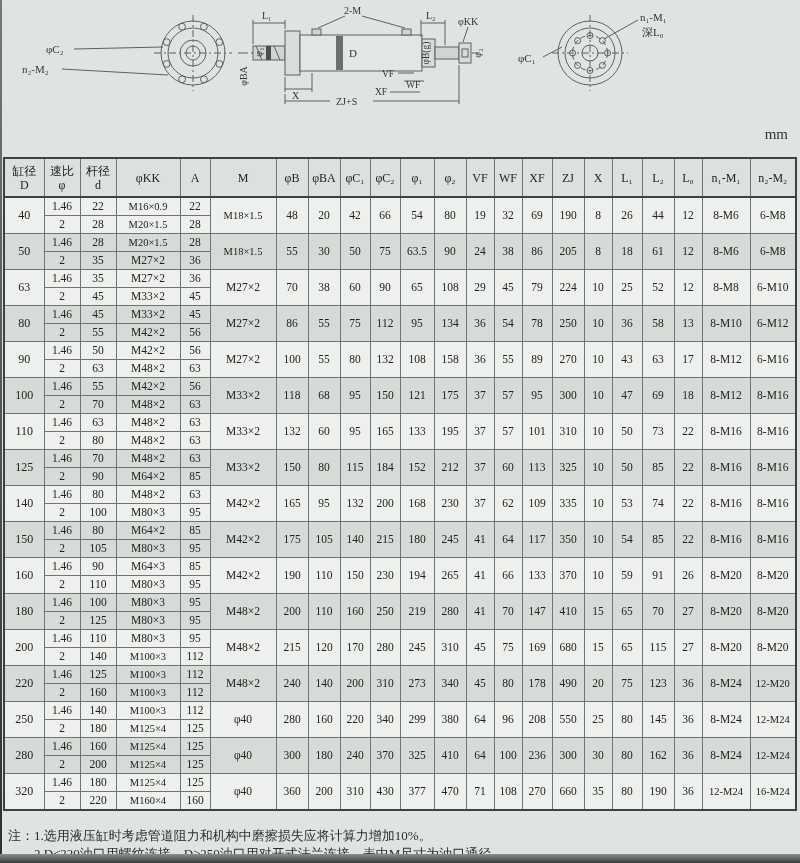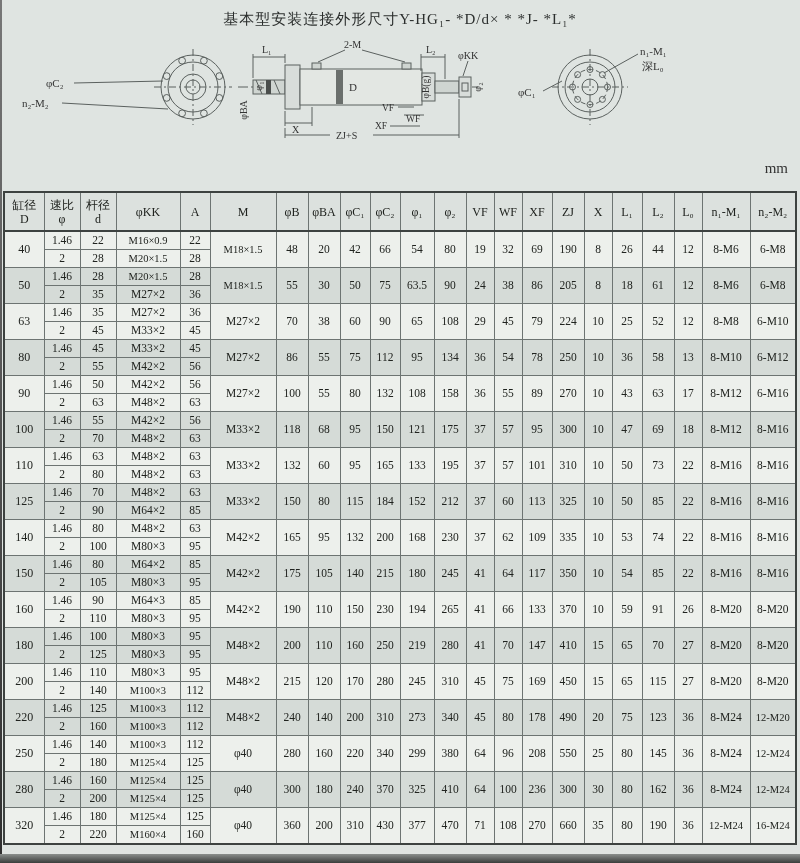--- a/index.html
+++ b/index.html
@@ -75,21 +75,20 @@
     position:absolute;left:0;top:0;width:2px;height:855px;
     background:linear-gradient(#777,#2f2f2f);
   }
   text{font-family:"Liberation Serif","DejaVu Serif",serif;}
 </style>
 </head>
 <body>
 
 <div class="page">
 
-  <div class="title">基本型安装连接外形尺寸Y-HG₁- *D/d× * *J- *L₁*</div>
 
   <div class="diagram">
     <svg viewBox="0 0 800 126" width="800" height="126">
 
       <g stroke="#5b615f" fill="none" stroke-width="1">
         <circle cx="193" cy="53" r="32"></circle>
         <circle cx="193" cy="53" r="25"></circle>
         <circle cx="193" cy="53" r="13"></circle>
         <circle cx="193" cy="53" r="7"></circle>
         <circle cx="219.3" cy="63.9" r="3.4"></circle>
@@ -610,21 +609,21 @@
           <td rowspan="2">M48×2</td>
           <td rowspan="2">215</td>
           <td rowspan="2">120</td>
           <td rowspan="2">170</td>
           <td rowspan="2">280</td>
           <td rowspan="2">245</td>
           <td rowspan="2">310</td>
           <td rowspan="2">45</td>
           <td rowspan="2">75</td>
           <td rowspan="2">169</td>
-          <td rowspan="2">450</td>
+          <td rowspan="2">680</td>
           <td rowspan="2">15</td>
           <td rowspan="2">65</td>
           <td rowspan="2">115</td>
           <td rowspan="2">27</td>
           <td rowspan="2">8-M20</td>
           <td rowspan="2">8-M20</td>
         </tr>
         <tr>
           <td>2</td>
           <td>140</td>

